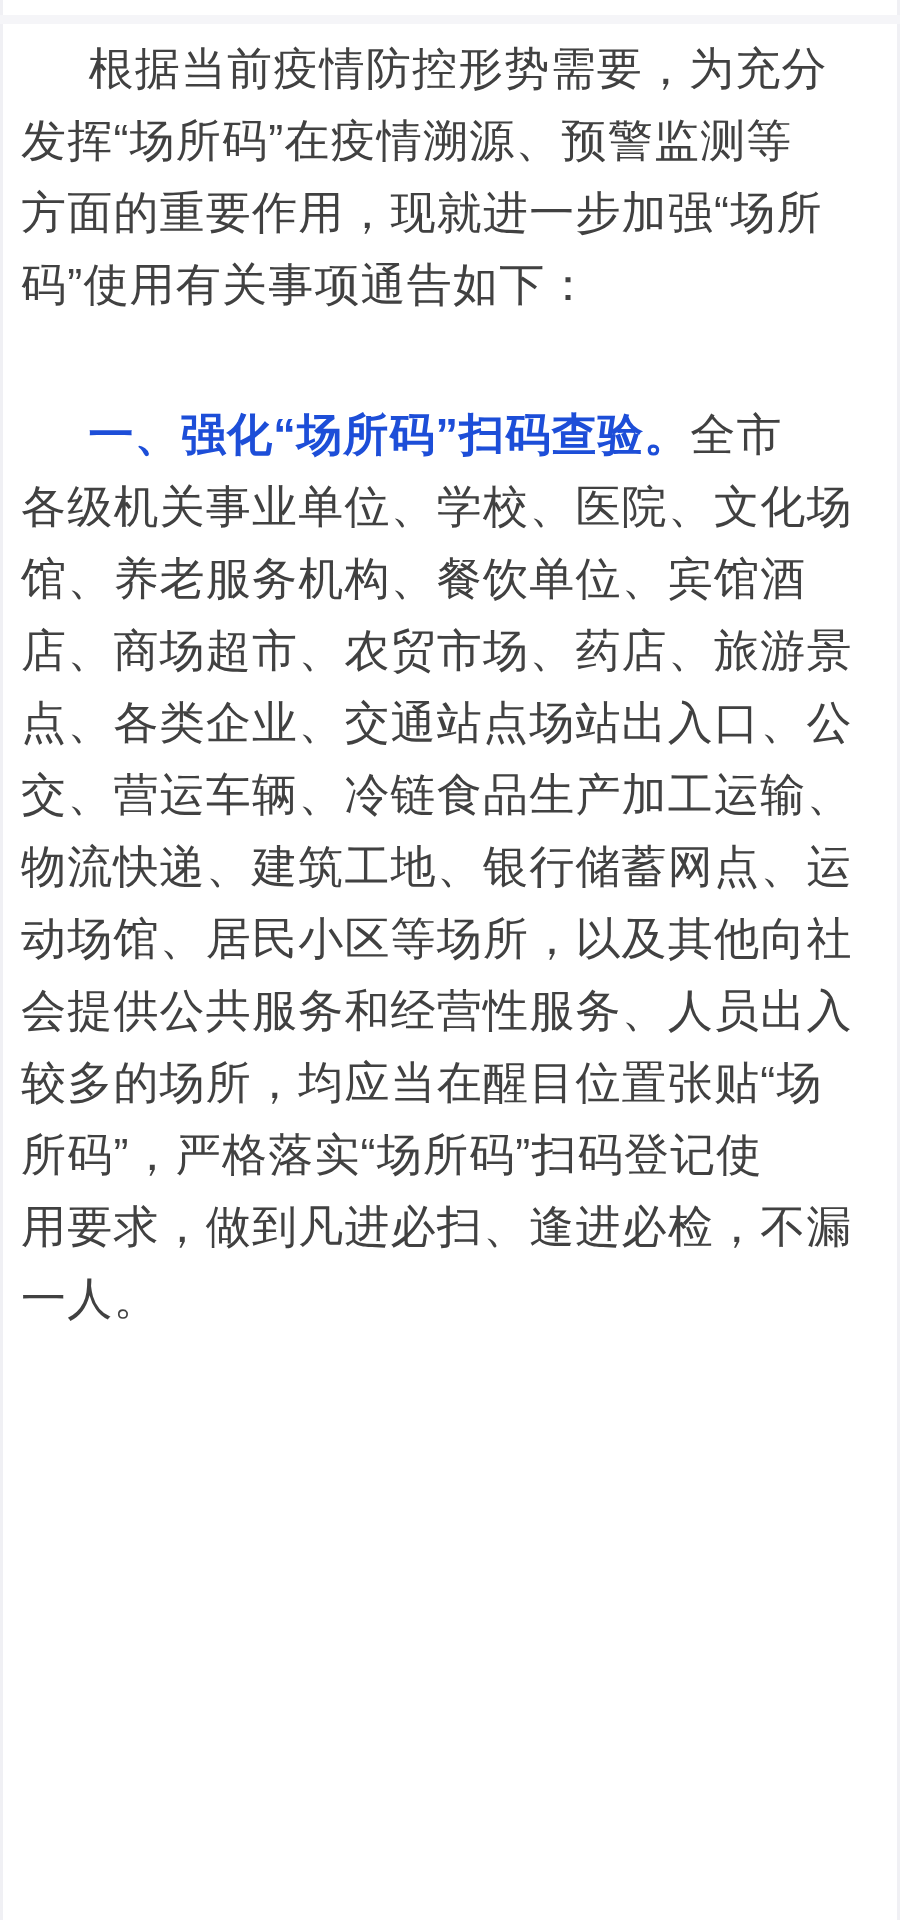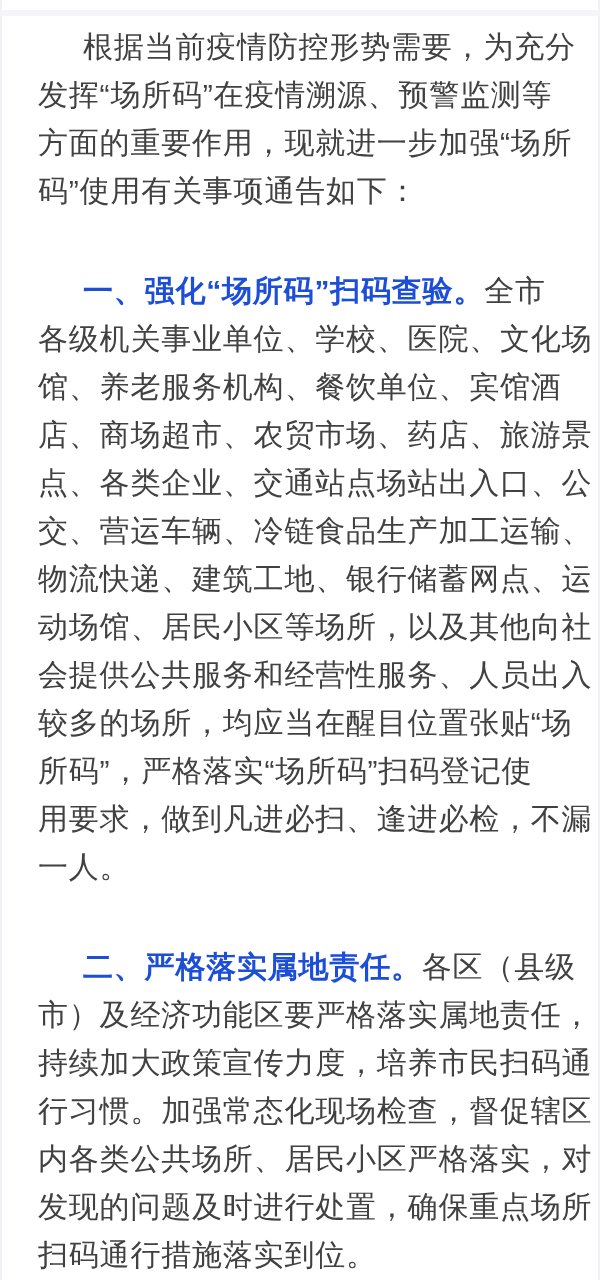--- a/index.html
+++ b/index.html
@@ -28,21 +28,21 @@
     position: absolute;
     top: 10px;
     left: 0;
     width: 600px;
     height: 6px;
     background: #f5f5f8;
   }
   .content {
     position: absolute;
     top: 23px;
-    left: 38px;
+    left: 14px;
     width: 557px;
   }
   .para {
     margin: 0 0 52px 0;
     font-size: 30px;
     line-height: 48px;
     letter-spacing: 0.8px;
     color: #414141;
     white-space: pre-line;
     text-indent: 45px;
@@ -75,21 +75,14 @@
 点、各类企业、交通站点场站出入口、公
 交、营运车辆、冷链食品生产加工运输、
 物流快递、建筑工地、银行储蓄网点、运
 动场馆、居民小区等场所，以及其他向社
 会提供公共服务和经营性服务、人员出入
 较多的场所，均应当在醒目位置张贴“场
 所码”，严格落实“场所码”扫码登记使
 用要求，做到凡进必扫、逢进必检，不漏
 一人。</span></p>
 
-    <p class="para"><span class="heading">二、严格落实属地责任。</span><span>各区（县级
-市）及经济功能区要严格落实属地责任，
-持续加大政策宣传力度，培养市民扫码通
-行习惯。加强常态化现场检查，督促辖区
-内各类公共场所、居民小区严格落实，对
-发现的问题及时进行处置，确保重点场所
-扫码通行措施落实到位。</span></p>
   </div>
 </div>
 
 </body></html>

